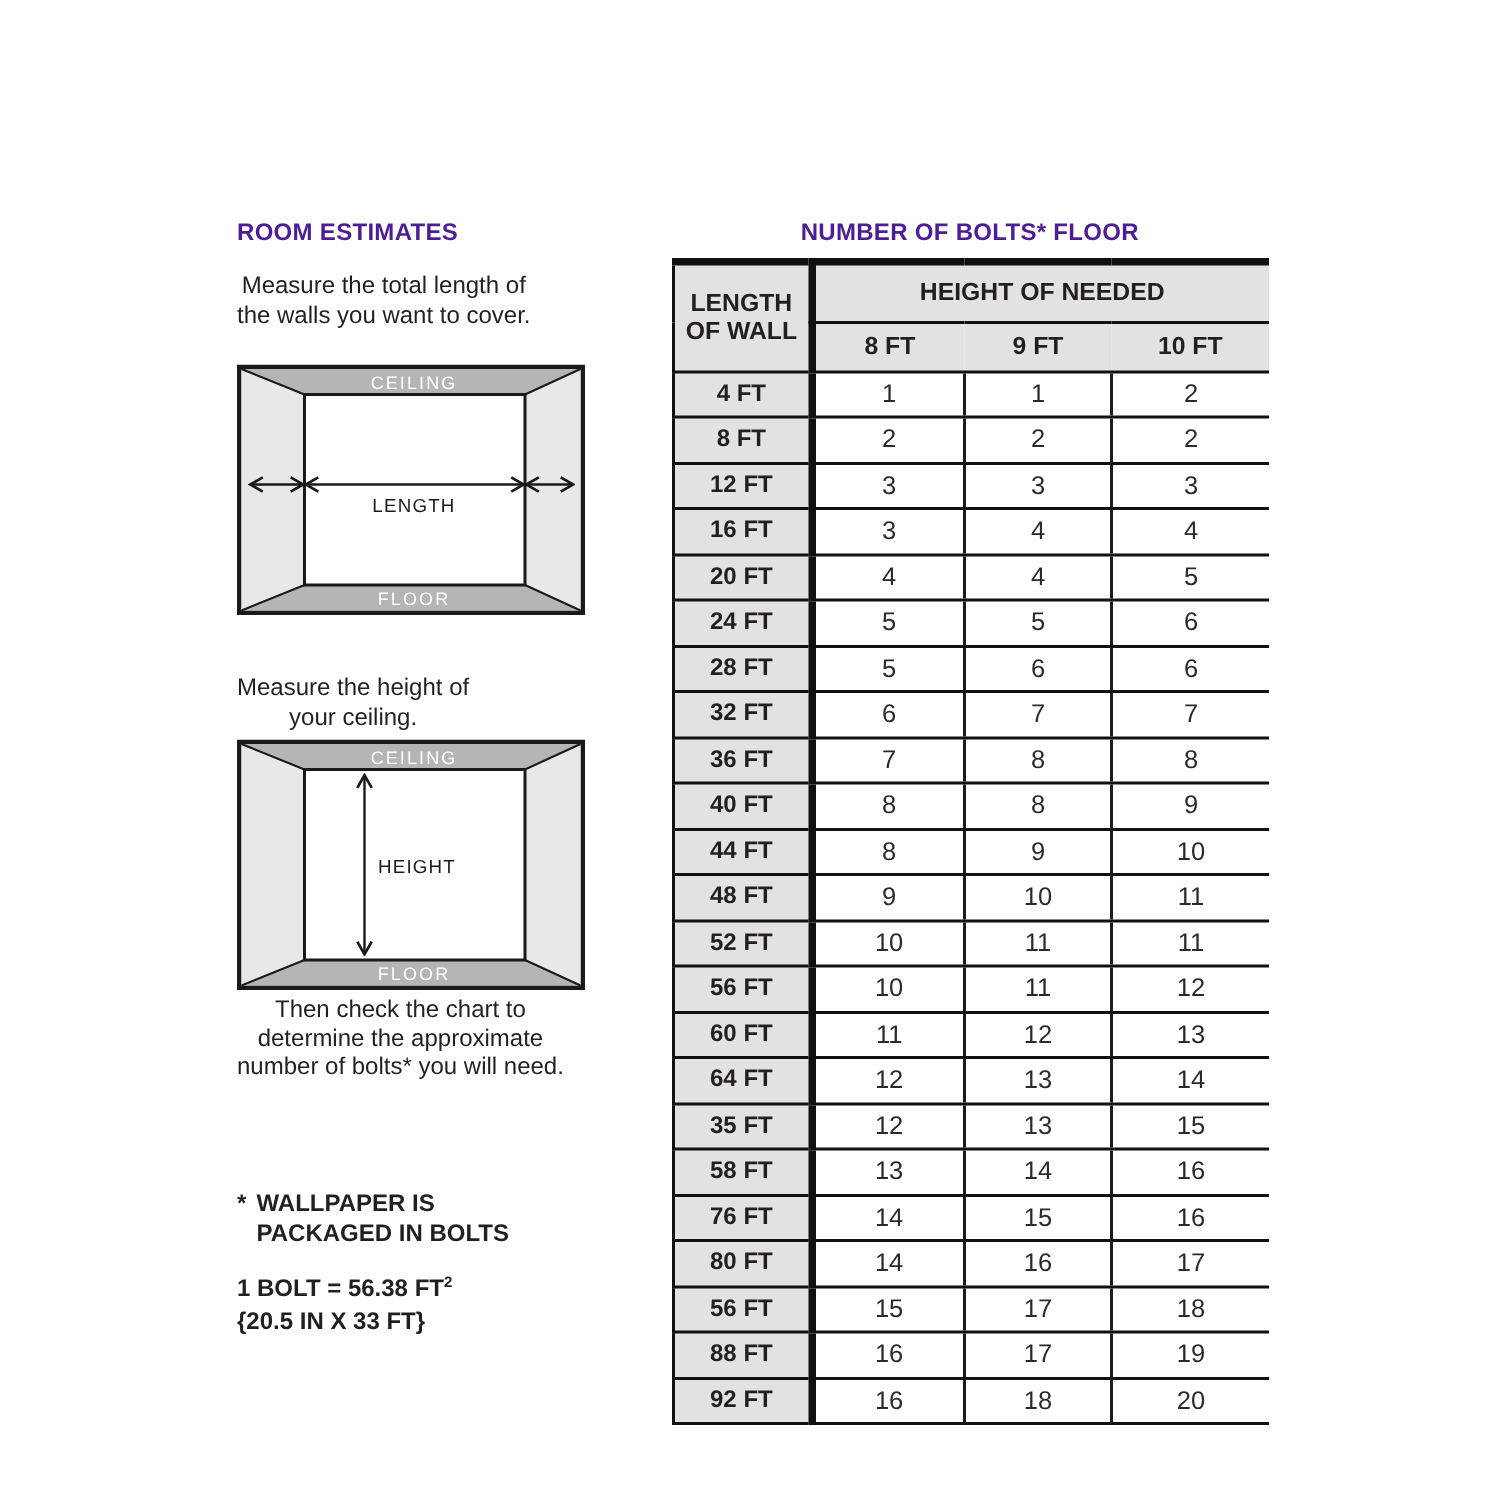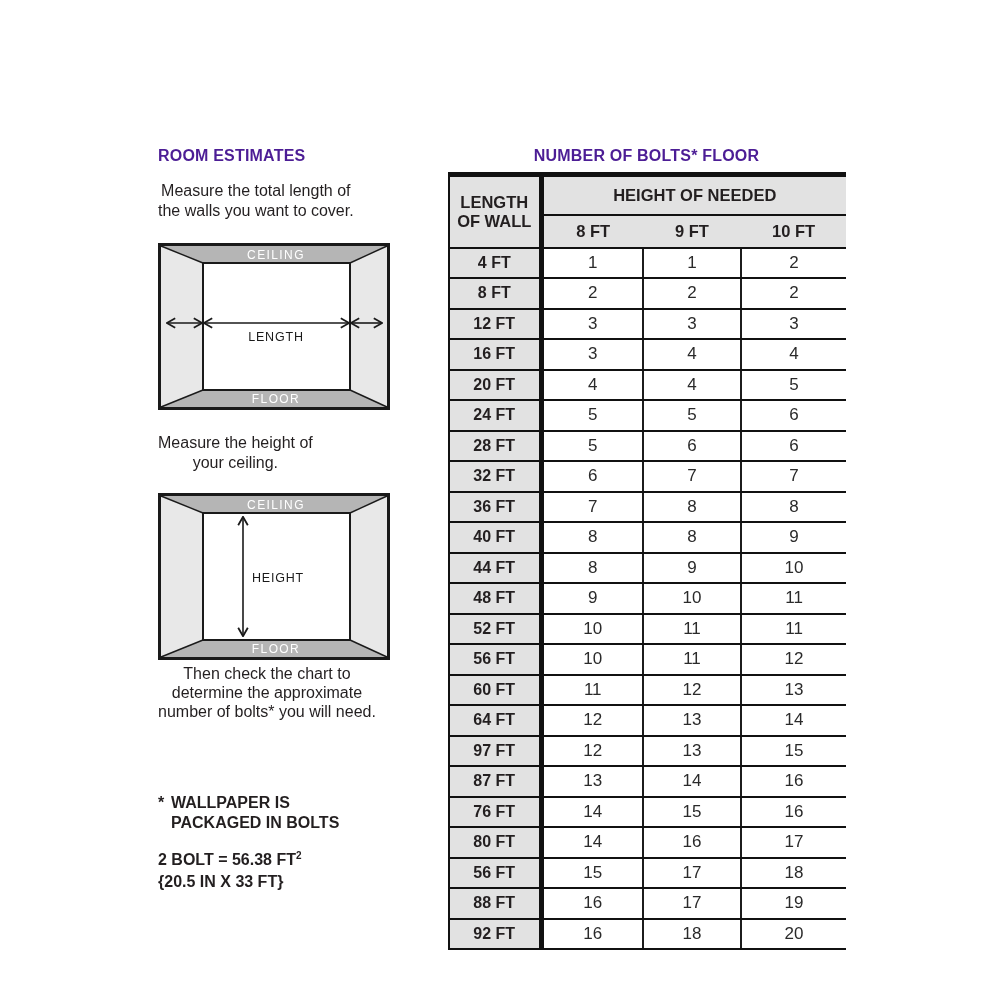--- a/index.html
+++ b/index.html
@@ -32,21 +32,21 @@
   }
 
   
   .para {
     left: 158px;
     font-size: 16px; line-height: 20px;
     white-space: pre-line;
     text-align: center;
   }
   .step1 { top: 181px; }
-  .step2 { top: 433px; }
+  .step2 { top: 449px; }
   .step3 { top: 664px; line-height: 19px; }
 
   .footnote {
     left: 158px; top: 793px;
     font-size: 16px; font-weight: bold; line-height: 20px;
   }
   .footnote .star { position: absolute; left: 0; top: 0; }
   .footnote .lines { padding-left: 13px; white-space: pre-line; }
 
   .bolt-info {
@@ -168,21 +168,21 @@
 determine the approximate
 number of bolts* you will need.</div>
 
   <div class="abs footnote">
     <span class="star">*</span>
     <div class="lines">WALLPAPER IS
 PACKAGED IN BOLTS</div>
   </div>
 
   <div class="abs bolt-info">
-    <div><span>2 BOLT = 56.38 FT</span><sup>2</sup></div>
+    <div><span>1 BOLT = 56.38 FT</span><sup>2</sup></div>
     <div>{20.5 IN X 33 FT}</div>
   </div>
 
   <div class="abs section-heading table-heading">NUMBER OF BOLTS* FLOOR</div>
 
   <table class="bolts">
     <colgroup>
         <col class="c1">
         <col class="c2">
         <col class="c3">
@@ -291,27 +291,27 @@
       <td class="val">12</td>
       <td class="val">13</td>
     </tr>
         <tr>
       <td class="len">64 FT</td>
       <td class="val">12</td>
       <td class="val">13</td>
       <td class="val">14</td>
     </tr>
         <tr>
-      <td class="len">97 FT</td>
+      <td class="len">35 FT</td>
       <td class="val">12</td>
       <td class="val">13</td>
       <td class="val">15</td>
     </tr>
         <tr>
-      <td class="len">87 FT</td>
+      <td class="len">58 FT</td>
       <td class="val">13</td>
       <td class="val">14</td>
       <td class="val">16</td>
     </tr>
         <tr>
       <td class="len">76 FT</td>
       <td class="val">14</td>
       <td class="val">15</td>
       <td class="val">16</td>
     </tr>

